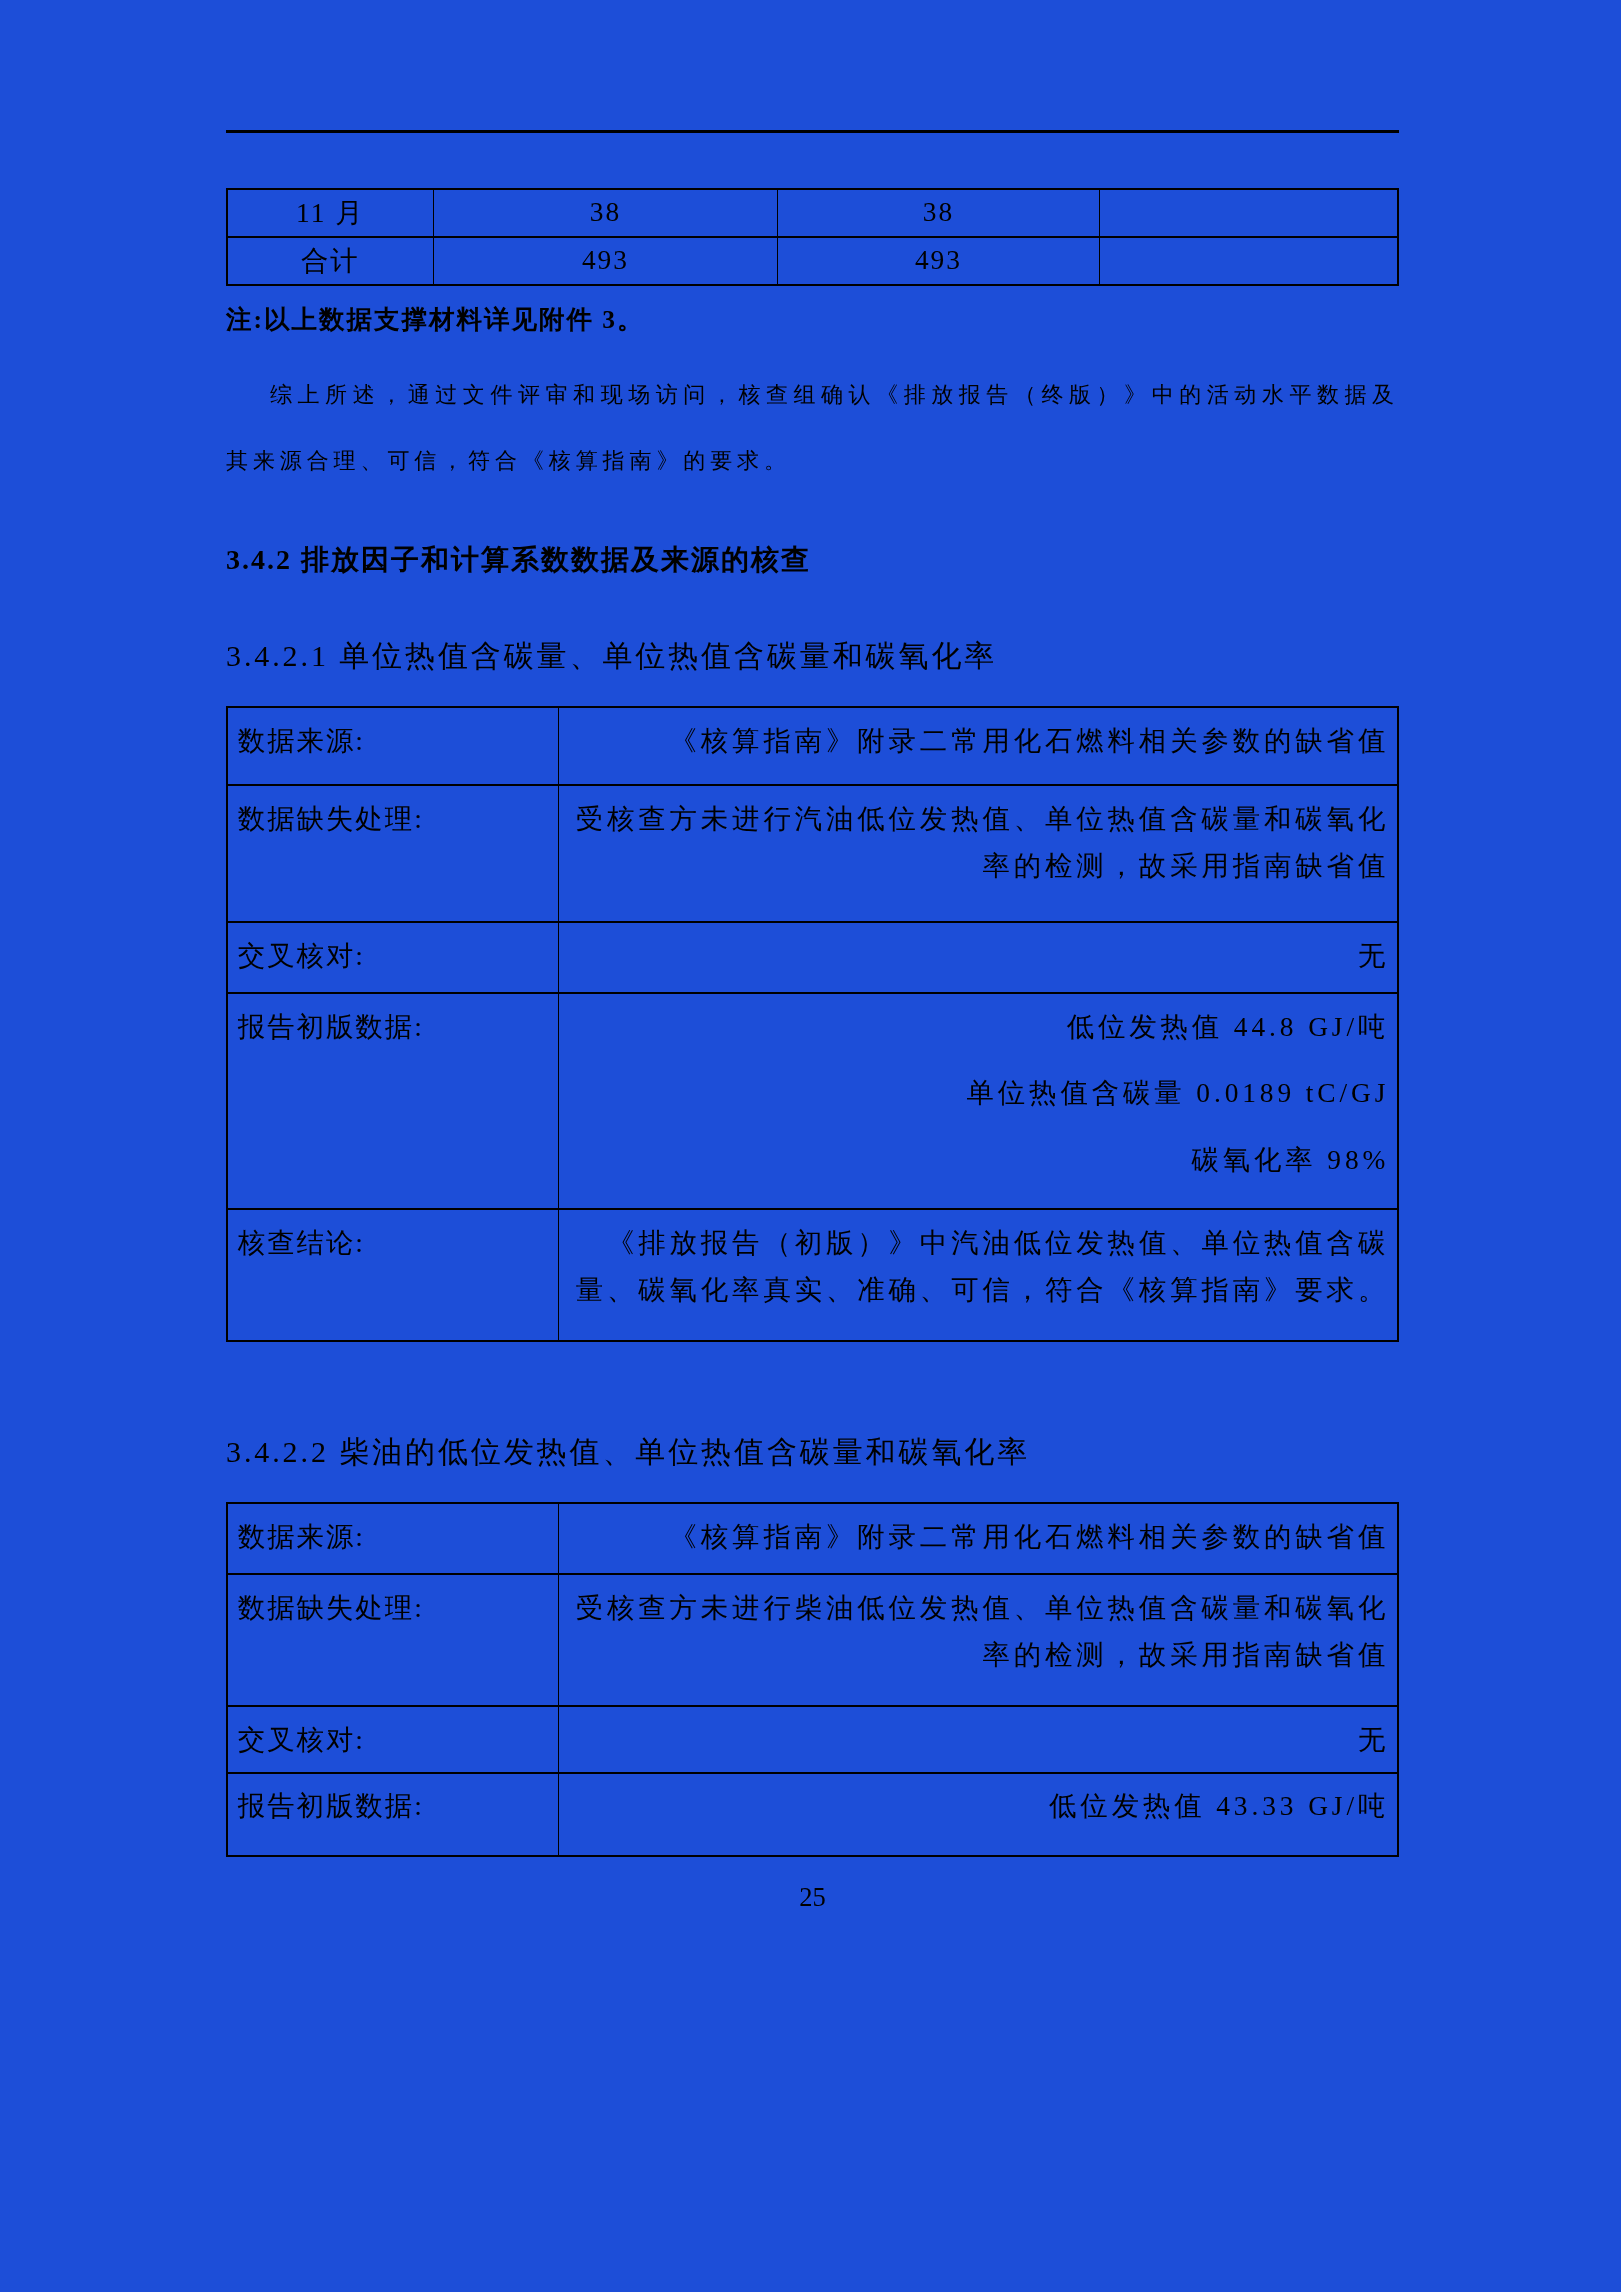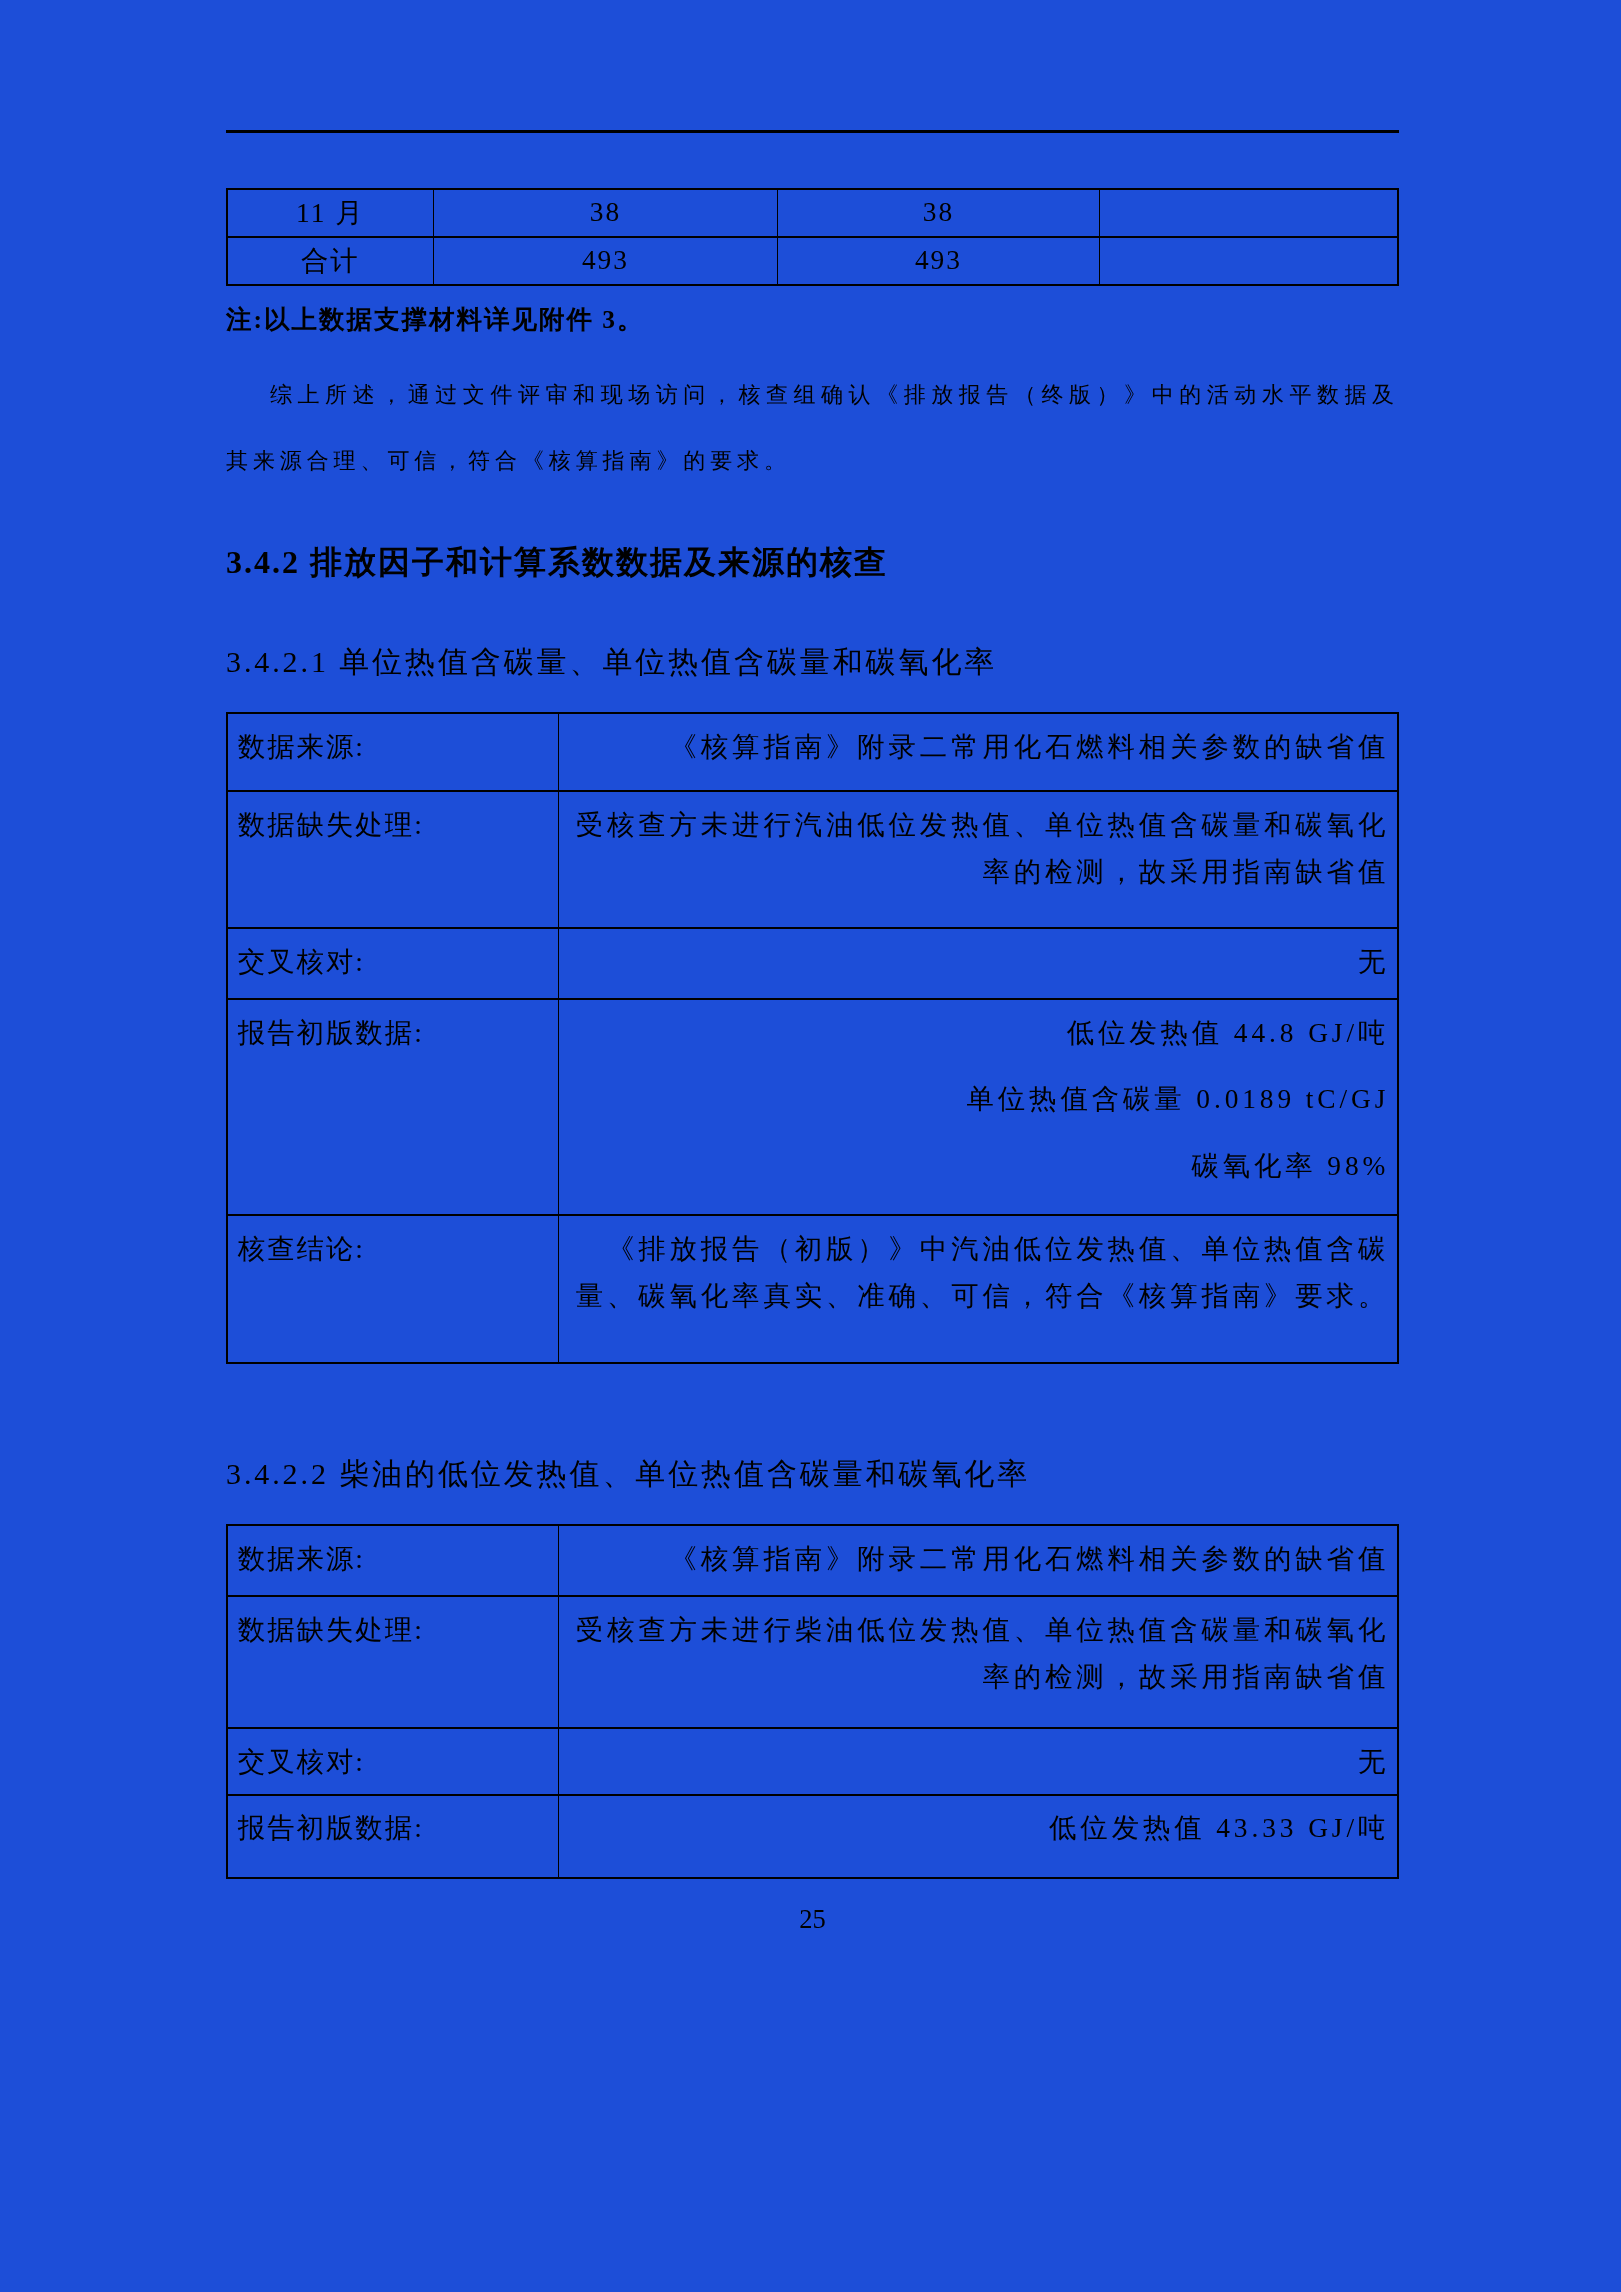--- a/index.html
+++ b/index.html
@@ -55,21 +55,21 @@
     margin-top: 25.5px;
     font-size: 22px;
     line-height: 66px;
     letter-spacing: 4.9px;
     text-indent: 2em;
     text-align: justify;
   }
 
   .h-section {
     margin: 47px 0 0 0;
-    font-size: 32px;
+    font-size: 28px;
     font-weight: bold;
     letter-spacing: 2px;
   }
   .h-sub {
     margin: 57px 0 0 0;
     font-size: 30px;
     font-weight: normal;
     letter-spacing: 2.9px;
   }
   .h-sub.second { margin-top: 90px; }
@@ -155,21 +155,21 @@
           </td>
         </tr>
         <tr style="height:216px">
           <td class="kv-label">报告初版数据:</td>
           <td class="kv-value">
             <p>低位发热值 44.8 GJ/吨</p>
             <p>单位热值含碳量 0.0189 tC/GJ</p>
             <p>碳氧化率 98%</p>
           </td>
         </tr>
-        <tr style="height:148px">
+        <tr style="height:132px">
           <td class="kv-label">核查结论:</td>
           <td class="kv-value">
             <p>《排放报告（初版）》中汽油低位发热值、单位热值含碳量、碳氧化率真实、准确、可信，符合《核算指南》要求。</p>
           </td>
         </tr>
       </tbody>
     </table>
 
     <h3 class="h-sub second">3.4.2.2 柴油的低位发热值、单位热值含碳量和碳氧化率</h3>
 

